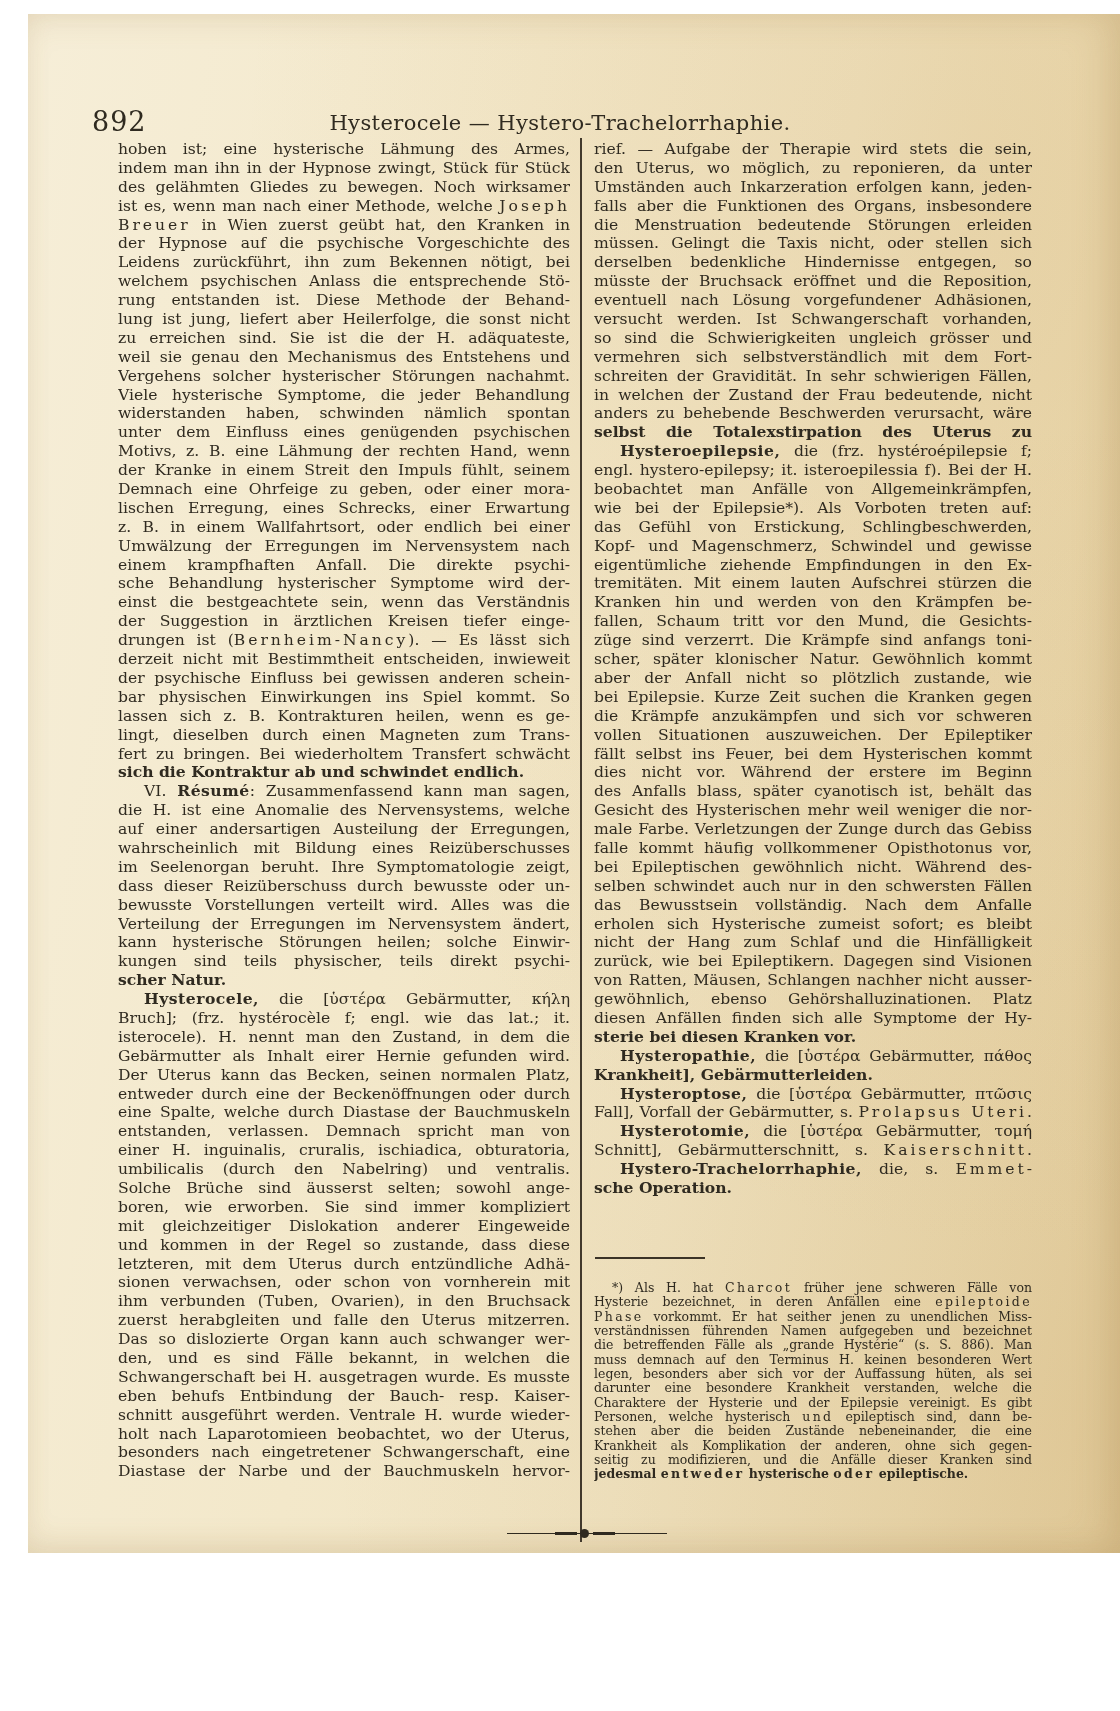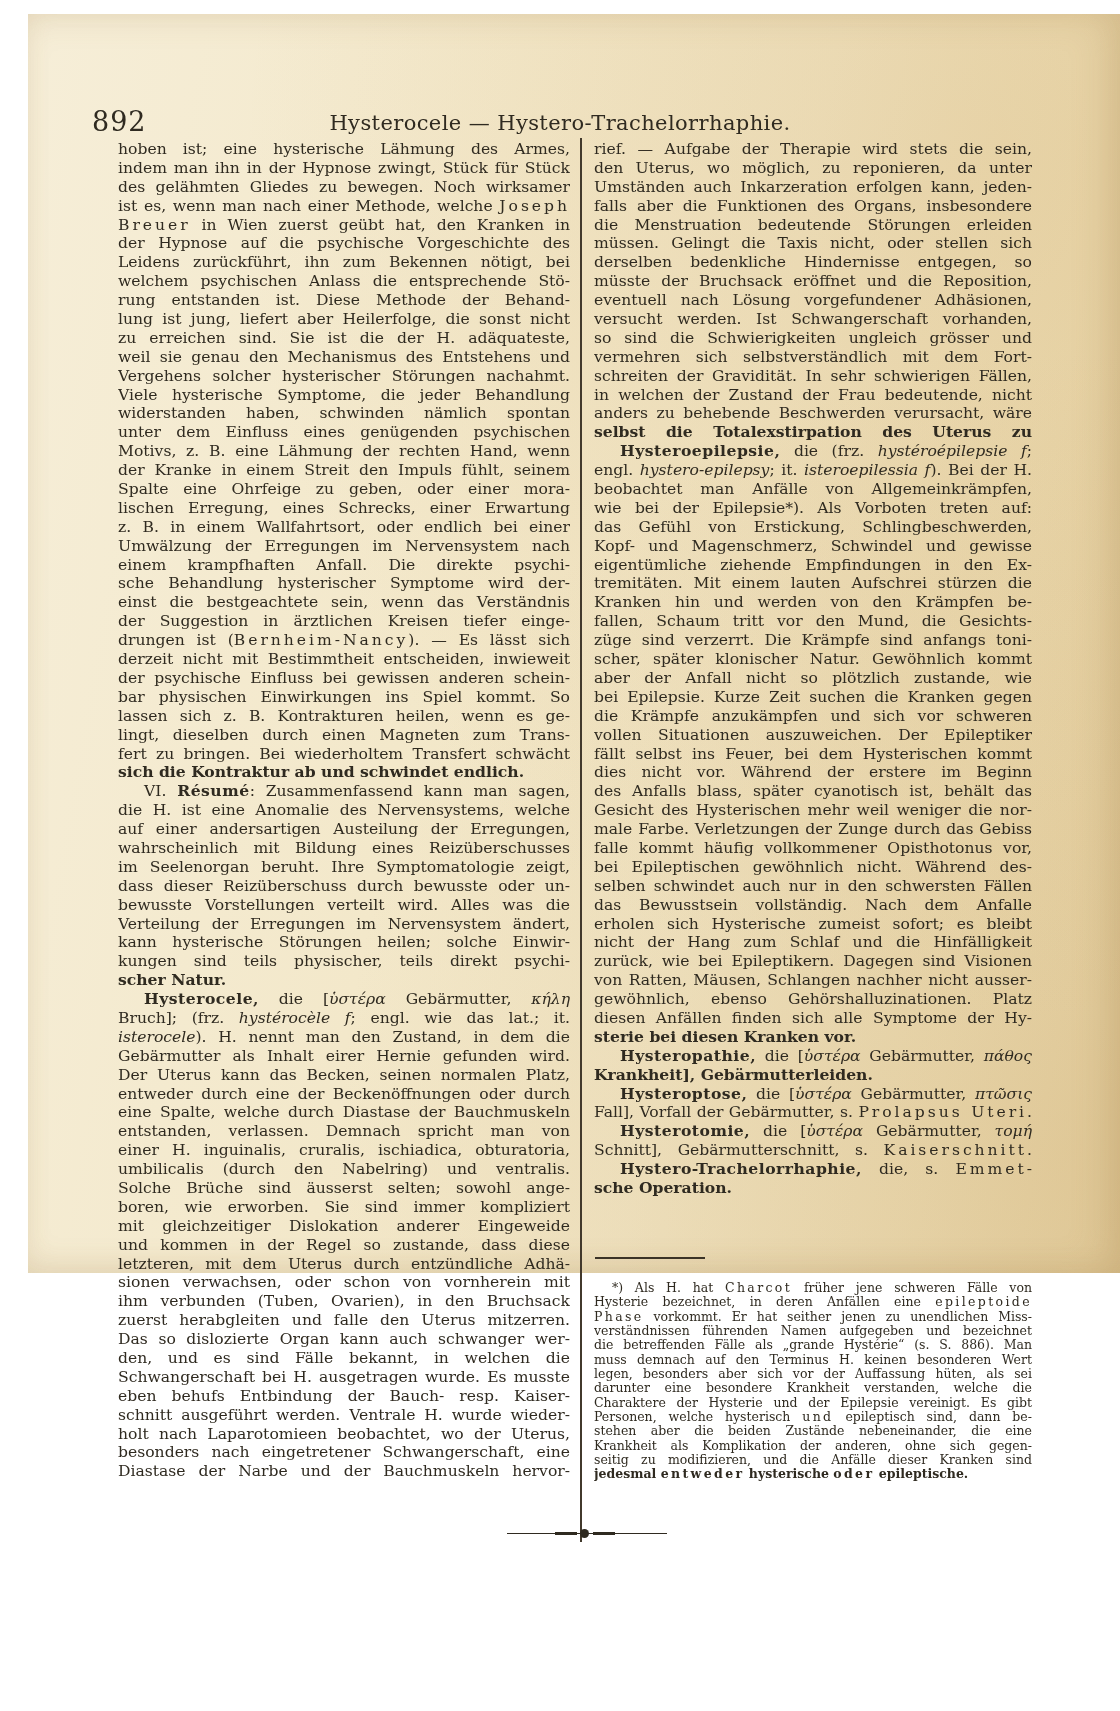--- a/index.html
+++ b/index.html
@@ -1,34 +1,34 @@
 <!DOCTYPE html>
 <html><head>
 <meta charset="utf-8">
 <style>
   html,body{margin:0;padding:0;background:#ffffff;}
   .page{position:relative;width:1120px;height:1711px;background:#ffffff;overflow:hidden;
         font-family:"DejaVu Serif","Liberation Serif",serif;color:#2f2a20;}
-  .paper{position:absolute;left:28px;top:14px;width:1092px;height:1259px;
+  .paper{position:absolute;left:28px;top:14px;width:1092px;height:1539px;
          background:
            radial-gradient(ellipse at 88% 12%, rgba(205,165,100,.20), transparent 55%),
            radial-gradient(ellipse at 95% 90%, rgba(190,150,90,.18), transparent 50%),
            linear-gradient(100deg,#f6eed8 0%,#f3e8ca 38%,#f0e3c1 62%,#ebdab0 84%,#e5d0a0 100%);
          box-shadow: inset -14px 0 36px rgba(150,110,55,.18), inset 0 -6px 24px rgba(150,110,55,.08);}
   .pagenum{position:absolute;left:64px;top:92px;font-size:27px;letter-spacing:1px;}
   .header{position:absolute;left:0;top:97px;width:1064px;text-align:center;font-size:21px;letter-spacing:.4px;}
   .col{position:absolute;font-size:15.6px;line-height:18.9px;}
   .col-left{left:90px;top:126px;width:452px;}
   .col-right{left:566px;top:126px;width:438px;}
   .divider{position:absolute;left:552px;top:124px;width:1.5px;height:1404px;background:#42392c;}
   .line{height:18.9px;overflow:hidden;text-align:justify;text-align-last:justify;}
   .line.flush{text-align-last:left;font-weight:bold;}
   .line.ind{padding-left:26px;}
   .b{font-weight:bold;letter-spacing:.5px;}
-  .i{font-style:italic;}
+  .i{}
   .sp{letter-spacing:.19em;}
   .footrule{position:absolute;left:567px;top:1243px;width:110px;height:2px;background:#3b3327;}
   .footnote{left:566px;top:1267px;width:438px;font-size:12.5px;}
   .footnote .line{height:14.35px;line-height:14.35px;}
   .footnote .line.ind{padding-left:18px;}
   .ornament{position:absolute;left:479px;top:1515px;width:160px;height:10px;}
   .orn-line{position:absolute;left:0;top:4px;width:160px;height:1.3px;background:#2f2a20;}
   .orn-stub{position:absolute;top:3px;width:22px;height:3px;background:#2f2a20;}
   .orn-dot{position:absolute;left:73px;top:0;width:9px;height:9px;border-radius:50%;background:#2f2a20;}
 </style>
@@ -52,21 +52,21 @@
         <div class="line"><span>rung entstanden ist. Diese Methode der Behand-</span></div>
         <div class="line"><span>lung ist jung, liefert aber Heilerfolge, die sonst nicht</span></div>
         <div class="line"><span>zu erreichen sind. Sie ist die der H. adäquateste,</span></div>
         <div class="line"><span>weil sie genau den Mechanismus des Entstehens und</span></div>
         <div class="line"><span>Vergehens solcher hysterischer Störungen nachahmt.</span></div>
         <div class="line"><span>Viele hysterische Symptome, die jeder Behandlung</span></div>
         <div class="line"><span>widerstanden haben, schwinden nämlich spontan</span></div>
         <div class="line"><span>unter dem Einfluss eines genügenden psychischen</span></div>
         <div class="line"><span>Motivs, z. B. eine Lähmung der rechten Hand, wenn</span></div>
         <div class="line"><span>der Kranke in einem Streit den Impuls fühlt, seinem</span></div>
-        <div class="line"><span>Spalte eine Ohrfeige zu geben, oder einer mora-</span></div>
+        <div class="line"><span>Demnach eine Ohrfeige zu geben, oder einer mora-</span></div>
         <div class="line"><span>lischen Erregung, eines Schrecks, einer Erwartung</span></div>
         <div class="line"><span>z. B. in einem Wallfahrtsort, oder endlich bei einer</span></div>
         <div class="line"><span>Umwälzung der Erregungen im Nervensystem nach</span></div>
         <div class="line"><span>einem krampfhaften Anfall. Die direkte psychi-</span></div>
         <div class="line"><span>sche Behandlung hysterischer Symptome wird der-</span></div>
         <div class="line"><span>einst die bestgeachtete sein, wenn das Verständnis</span></div>
         <div class="line"><span>der Suggestion in ärztlichen Kreisen tiefer einge-</span></div>
         <div class="line"><span>drungen ist (</span><span class="sp">Bernheim-Nancy</span><span>). — Es lässt sich</span></div>
         <div class="line"><span>derzeit nicht mit Bestimmtheit entscheiden, inwieweit</span></div>
         <div class="line"><span>der psychische Einfluss bei gewissen anderen schein-</span></div>

